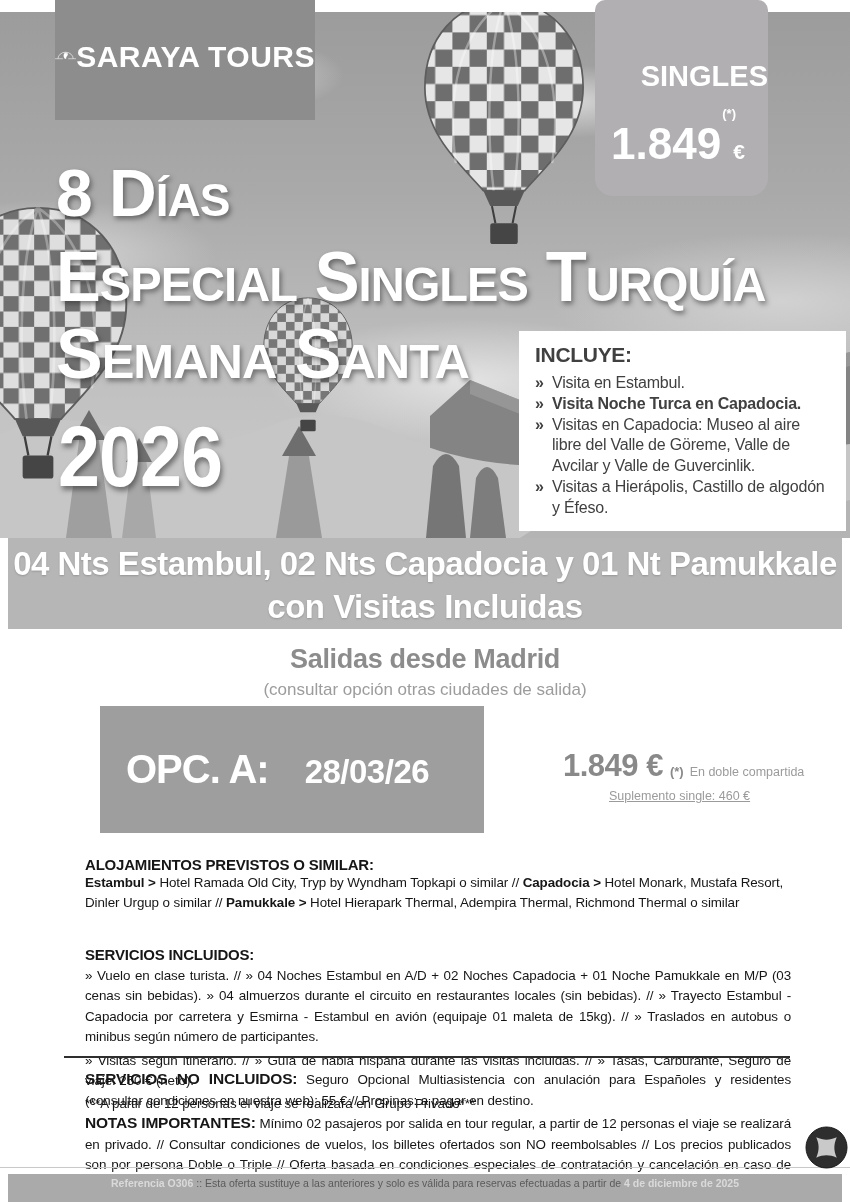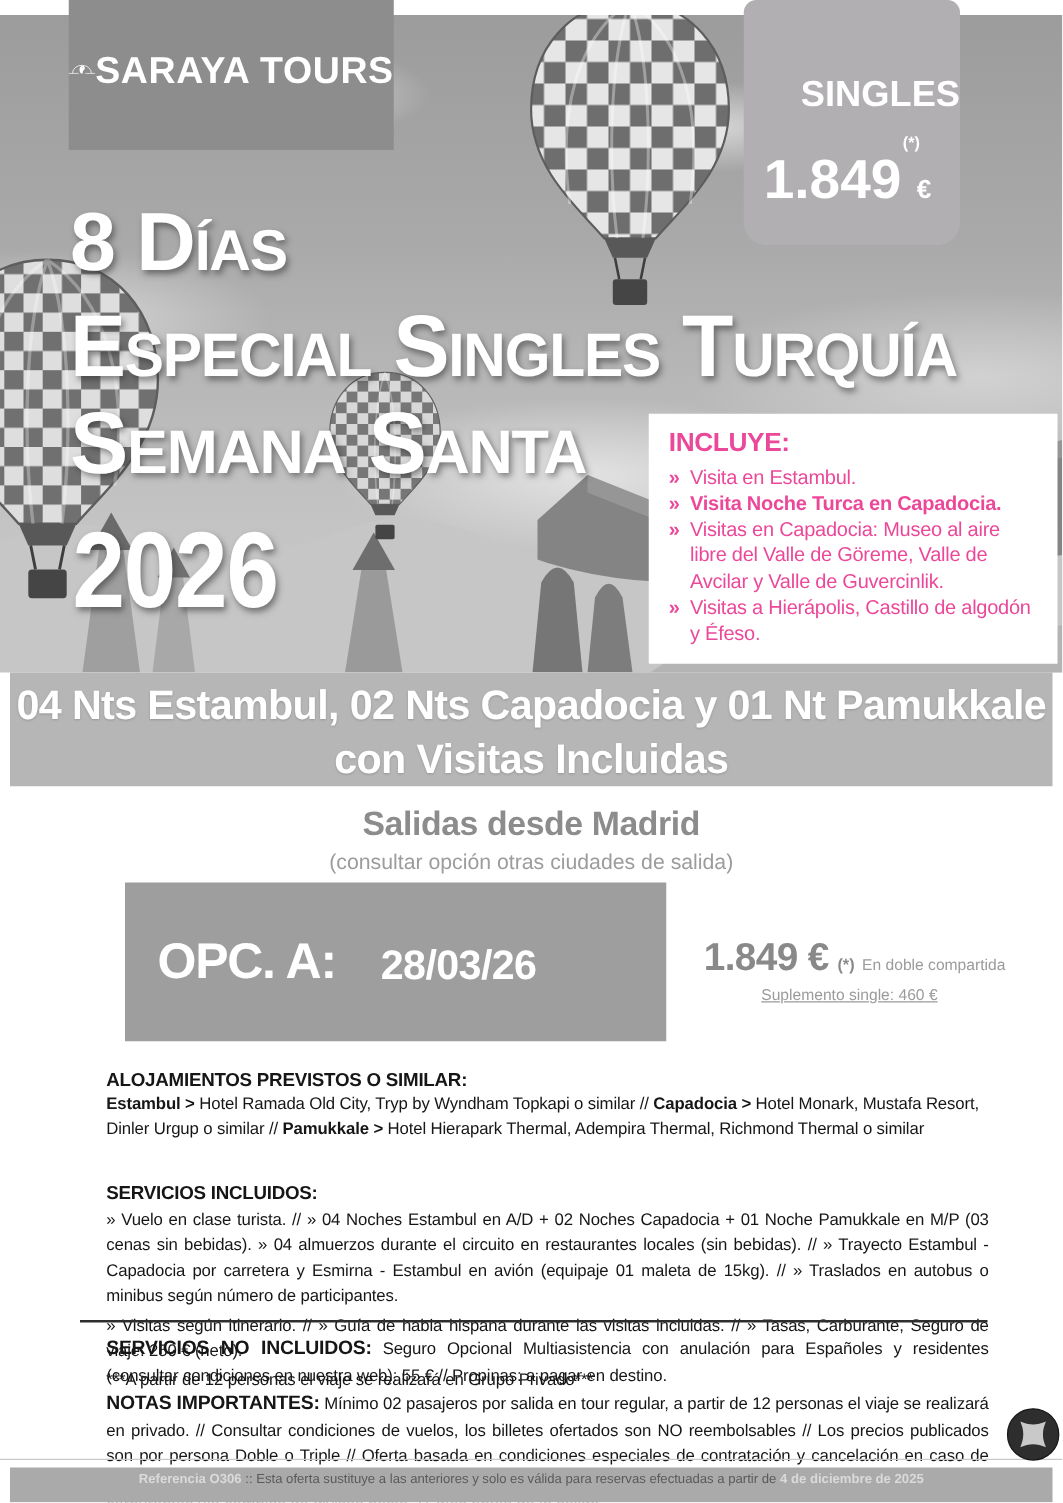--- a/index.html
+++ b/index.html
@@ -46,42 +46,42 @@
     border-radius:10px 10px 18px 18px; z-index:6; color:#fff; padding-top:62px;
   }
   .singles-label { text-align:right; font-weight:bold; font-size:29px; letter-spacing:0; line-height:1; }
   .singles-ast   { text-align:right; padding-right:32px; font-size:13px; font-weight:bold; margin-top:16px; line-height:1; }
   .singles-price { padding-left:16px; font-weight:bold; font-size:44px; line-height:1; margin-top:2px; white-space:nowrap; }
   .singles-eur   { font-size:21px; font-weight:bold; }
 
   
   .includes-box {
     position:absolute; left:519px; top:331px; width:327px; min-height:184px; background:#fff;
-    z-index:7; padding:12px 14px 12px 16px; color:#ec4899;
+    z-index:7; padding:12px 14px 12px 16px; color:#404040;
   }
   .includes-title { font-weight:bold; font-size:21px; margin-bottom:6px; letter-spacing:-.3px; }
   .includes-list { list-style:none; font-size:16px; line-height:1.3; letter-spacing:-.2px; }
   .includes-list li { position:relative; padding-left:17px; }
   .includes-list .blt { position:absolute; left:0; top:0; font-weight:bold; }
   .includes-list li.bold { font-weight:bold; }
 
   
   .banner {
     position:absolute; left:8px; top:538px; width:834px; height:91px; background:#b6b6b6;
     z-index:5; color:#fff; text-align:center; font-weight:bold; font-size:33px; letter-spacing:-.5px;
     line-height:1.3; padding-top:5px; text-shadow:0 1px 2px rgba(0,0,0,.18);
   }
 
   
   .salidas-title { position:absolute; left:0; top:644px; width:850px; text-align:center; color:#8c8c8c; font-weight:bold; font-size:27px; letter-spacing:-.3px; }
   .salidas-sub   { position:absolute; left:0; top:680px; width:850px; text-align:center; color:#9c9c9c; font-size:17px; }
 
   
   .opc-box {
-    position:absolute; left:100px; top:706px; width:433px; height:127px; background:#9e9e9e;
+    position:absolute; left:100px; top:706px; width:384px; height:127px; background:#9e9e9e;
     display:flex; align-items:center; padding-left:26px; color:#fff;
   }
   .opc-label { font-weight:bold; font-size:40px; letter-spacing:-1px; }
   .opc-date  { font-weight:bold; font-size:33px; letter-spacing:-.5px; margin-left:36px; padding-top:4px; }
 
   .price-block { position:absolute; left:563px; top:748px; width:275px; }
   .price-row { display:flex; align-items:baseline; white-space:nowrap; }
   .price-main { font-weight:bold; font-size:31px; color:#898989; letter-spacing:-.5px; }
   .price-ast  { font-weight:bold; font-size:13px; color:#898989; margin-left:7px; }
   .price-note { font-size:12.5px; color:#9b9b9b; margin-left:6px; }

